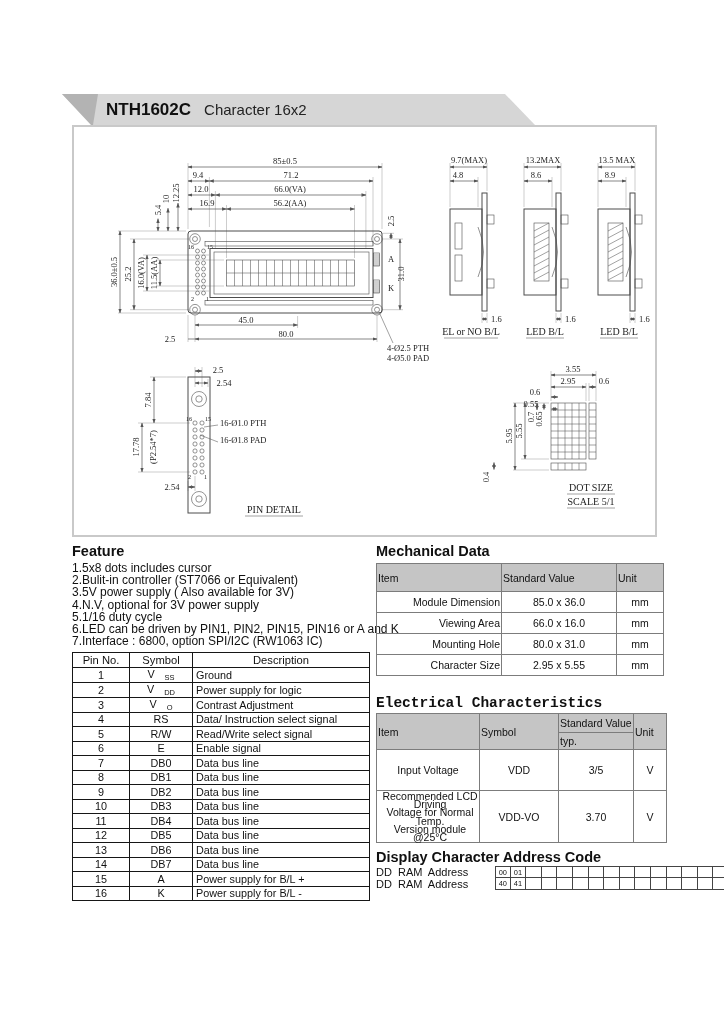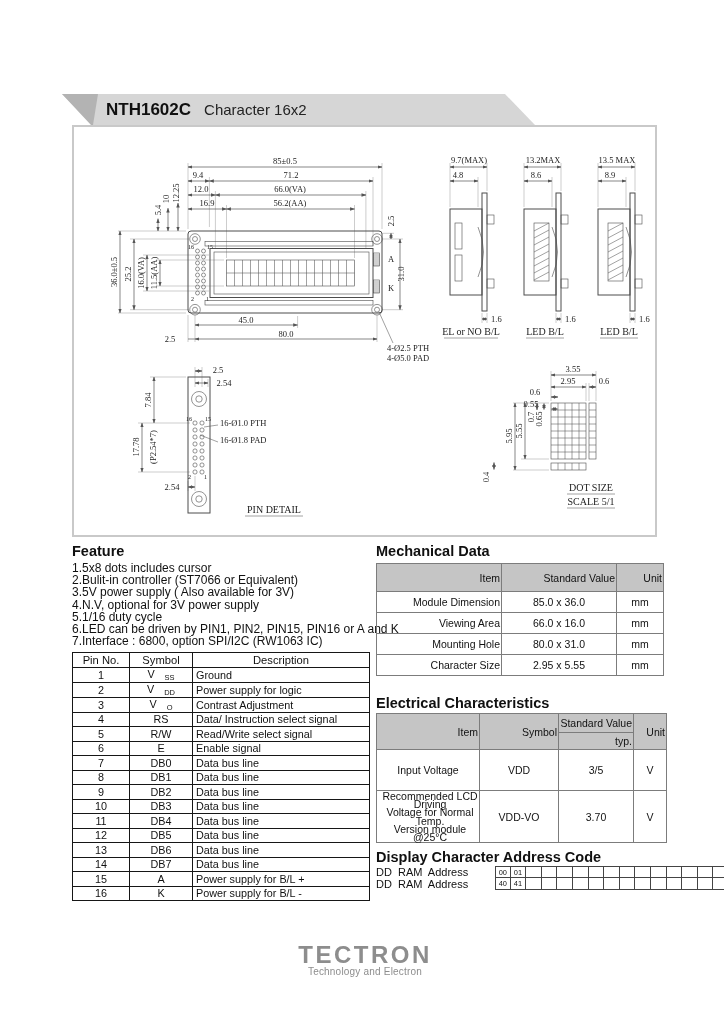--- a/index.html
+++ b/index.html
@@ -33,21 +33,21 @@
   .feat{position:absolute;left:72px;top:562px;font-size:12px;line-height:12.2px;color:#111;}
   
   .pin-table{position:absolute;left:72px;top:652px;border-collapse:collapse;}
   .pin-table td{border:1.4px solid #161616;font-size:10.8px;height:13.5px;padding:0 3px;color:#111;}
   .pin-table .hd td{font-size:11.2px;}
   .c{text-align:center;}
   .sub{font-size:7.5px;vertical-align:-2px;padding-left:10px;}
   
   .gtab{border-collapse:collapse;}
   .gtab td{border:1px solid #7c7c7c;font-size:10.5px;color:#111;}
-  .gtab .hd td{background:#c5c5c5;text-align:right;}
+  .gtab .hd td{background:#c5c5c5;text-align:left;}
   .mech{position:absolute;left:376px;top:563px;}
   .mech .hd td{height:25px;}
   .mech td{height:18px;}
   .mech td.item{padding-left:2px;text-align:right;}
   .elec{position:absolute;left:376px;top:713px;}
   .elec td{text-align:center;}
   .small-item{font-size:6.6px;line-height:8.2px;text-align:left;padding-left:5px;}
   
   .addr{position:absolute;left:376px;top:866px;font-size:11px;color:#111;}
   .addr-row{display:flex;align-items:flex-end;}
@@ -471,21 +471,21 @@
           <td class="c">mm</td>
         </tr>
     <tr>
           <td class="item">Character Size</td>
           <td class="c">2.95 x 5.55</td>
           <td class="c">mm</td>
         </tr>
   </tbody>
     </table>
 
-  <div class="sec-title" style="left:376px;top:695px;">Electrical Characteristics</div>
+  <div class="sec-title" style="left:376px;top:695px;font-family:Liberation Mono, monospace;">Electrical Characteristics</div>
   <table class="gtab elec">
     <tbody>
         <tr class="hd">
       <td rowspan="2" style="width:100px;height:31px">Item</td>
       <td rowspan="2" style="width:76px">Symbol</td>
       <td style="width:72px;height:16px">Standard Value</td>
       <td rowspan="2" style="width:30px">Unit</td>
     </tr>
     <tr class="hd">
       <td style="height:14px">typ.</td>
@@ -548,18 +548,14 @@
         <div class="ram-cell"></div>
         <div class="ram-cell"></div>
         <div class="ram-cell"></div>
         <div class="ram-cell"></div>
         <div class="ram-cell"></div>
         <div class="ram-cell">4F</div>
       </div>
     </div>
   </div>
 
-  <div class="logo">
-    <div class="logo-word">TECTRON</div>
-    <div class="logo-tag">Technology and Electron</div>
-  </div>
 
 </div>
 
 </body></html>

